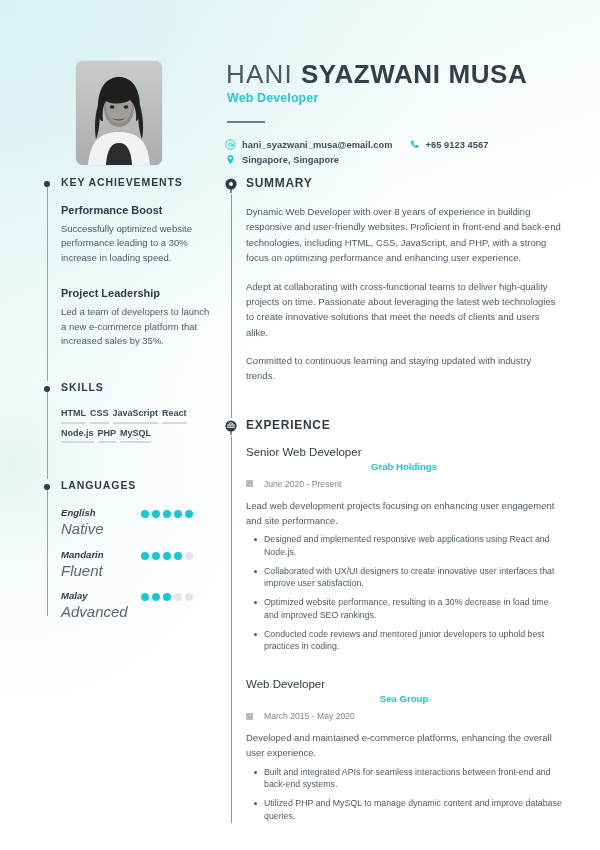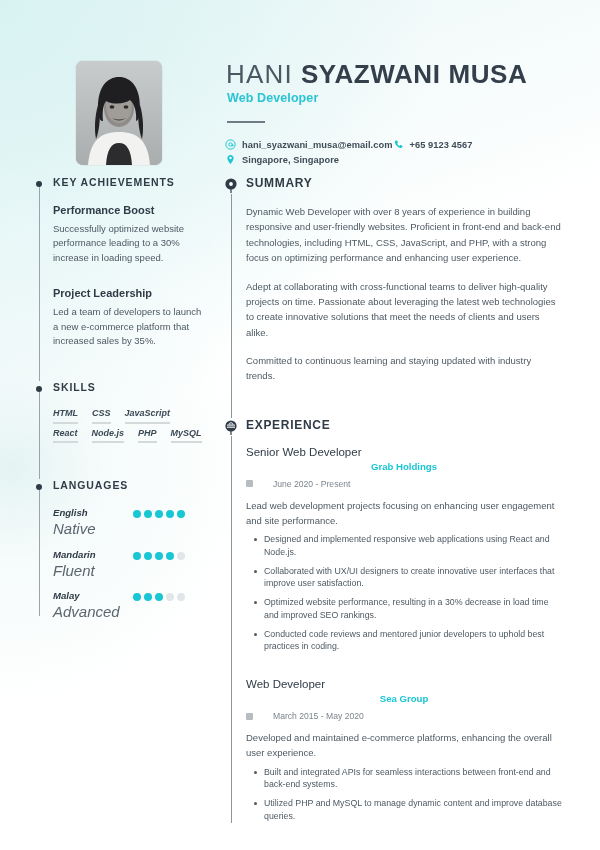--- a/index.html
+++ b/index.html
@@ -43,48 +43,48 @@
   }
   .job-title {
     position:absolute; left:227px; top:82px;
     font-size:12.5px; font-weight:700; color:#2ac4d3; letter-spacing:0.1px;
   }
   .head-rule {
     position:absolute; left:227px; top:112px;
     width:38px; height:2px; background:#6f7b85;
   }
   .contacts { position:absolute; left:225px; top:130px; }
-  .crow { display:flex; align-items:flex-end; gap:0; margin-bottom:4px; }
+  .crow { display:flex; align-items:flex-end; gap:16px; margin-bottom:4px; }
   .citem { display:flex; align-items:center; gap:6px; }
   .citem .ico { width:11px; height:11px; flex:0 0 11px; display:block; }
   .citem .txt { font-size:9.3px; font-weight:700; color:#3f4c58; letter-spacing:0.05px; }
 
   
-  .left { position:absolute; left:32px; top:176px; width:172px; }
+  .left { position:absolute; left:40px; top:176px; width:172px; }
   .lsec { position:relative; padding-left:21px; }
   .lsec .bullet {
     position:absolute; left:4px; top:5px;
     width:6px; height:6px; border-radius:50%;
     background:#2f3b46;
   }
   .lsec .vline {
     position:absolute; left:6.5px; top:11px; bottom:0;
     width:1px; background:#9aa3a9;
   }
   .lsec.last .vline { bottom:6px; }
   .lhead {
     font-size:10.5px; font-weight:700; letter-spacing:0.9px;
     color:#2f3b46; margin-bottom:16px;
   }
 
   .ach { margin-bottom:22px; }
   .ach-title { font-size:11px; font-weight:700; color:#2f3b46; margin-bottom:6px; }
   .ach-desc { font-size:9.5px; line-height:1.52; color:#4d5963; }
 
-  .skill-wrap { display:flex; flex-wrap:wrap; gap:5px 14px;font-style:italic; }
+  .skill-wrap { display:flex; flex-wrap:wrap; gap:5px 4px; }
   .skill {
     font-size:9px; font-weight:700; color:#3c4a55;
     padding-bottom:3px; border-bottom:2px solid #d4d9dc;
     line-height:1.1;
   }
 
   .lang { margin-bottom:10px; display:flex; align-items:flex-start; }
   .lang-txt { width:80px;font-style:italic; }
   .lang-name { font-size:9.6px; font-weight:700; color:#2f3b46; line-height:1.25; }
   .lang-level { font-size:15px; color:#5a666f; line-height:1.3; }
@@ -103,21 +103,21 @@
   .rhead {
     font-size:12px; font-weight:700; letter-spacing:0.7px;
     color:#2f3b46; margin-bottom:14px;
   }
   .para { font-size:9.5px; line-height:1.62; color:#4d5963; margin-bottom:13px; }
   .para:last-child { margin-bottom:0; }
 
   .job { margin-bottom:19px; }
   .job-role { font-size:11.5px; font-weight:400; color:#2f3b46; margin-bottom:3px; }
   .job-org { font-size:9.6px; font-weight:700; color:#19c6d4; margin-bottom:7px;text-align:center; }
-  .job-date { display:flex; align-items:center; gap:20px; margin-bottom:9px; }
+  .job-date { display:flex; align-items:center; gap:11px; margin-bottom:9px; }
   .cal { width:7px; height:7px; background:#b6bcc0; border-radius:1px; flex:0 0 7px; }
   .job-date span { font-size:8.6px; color:#7b858d; }
   .job-sum { font-size:9.5px; line-height:1.6; color:#4d5963; margin-bottom:5px; }
   ul.bul { list-style:none; padding-left:18px; }
   ul.bul li {
     position:relative; font-size:8.8px; line-height:1.45;
     color:#4d5963; margin-bottom:6px;
   }
   ul.bul li::before {
     content:""; position:absolute; left:-10px; top:5px;

